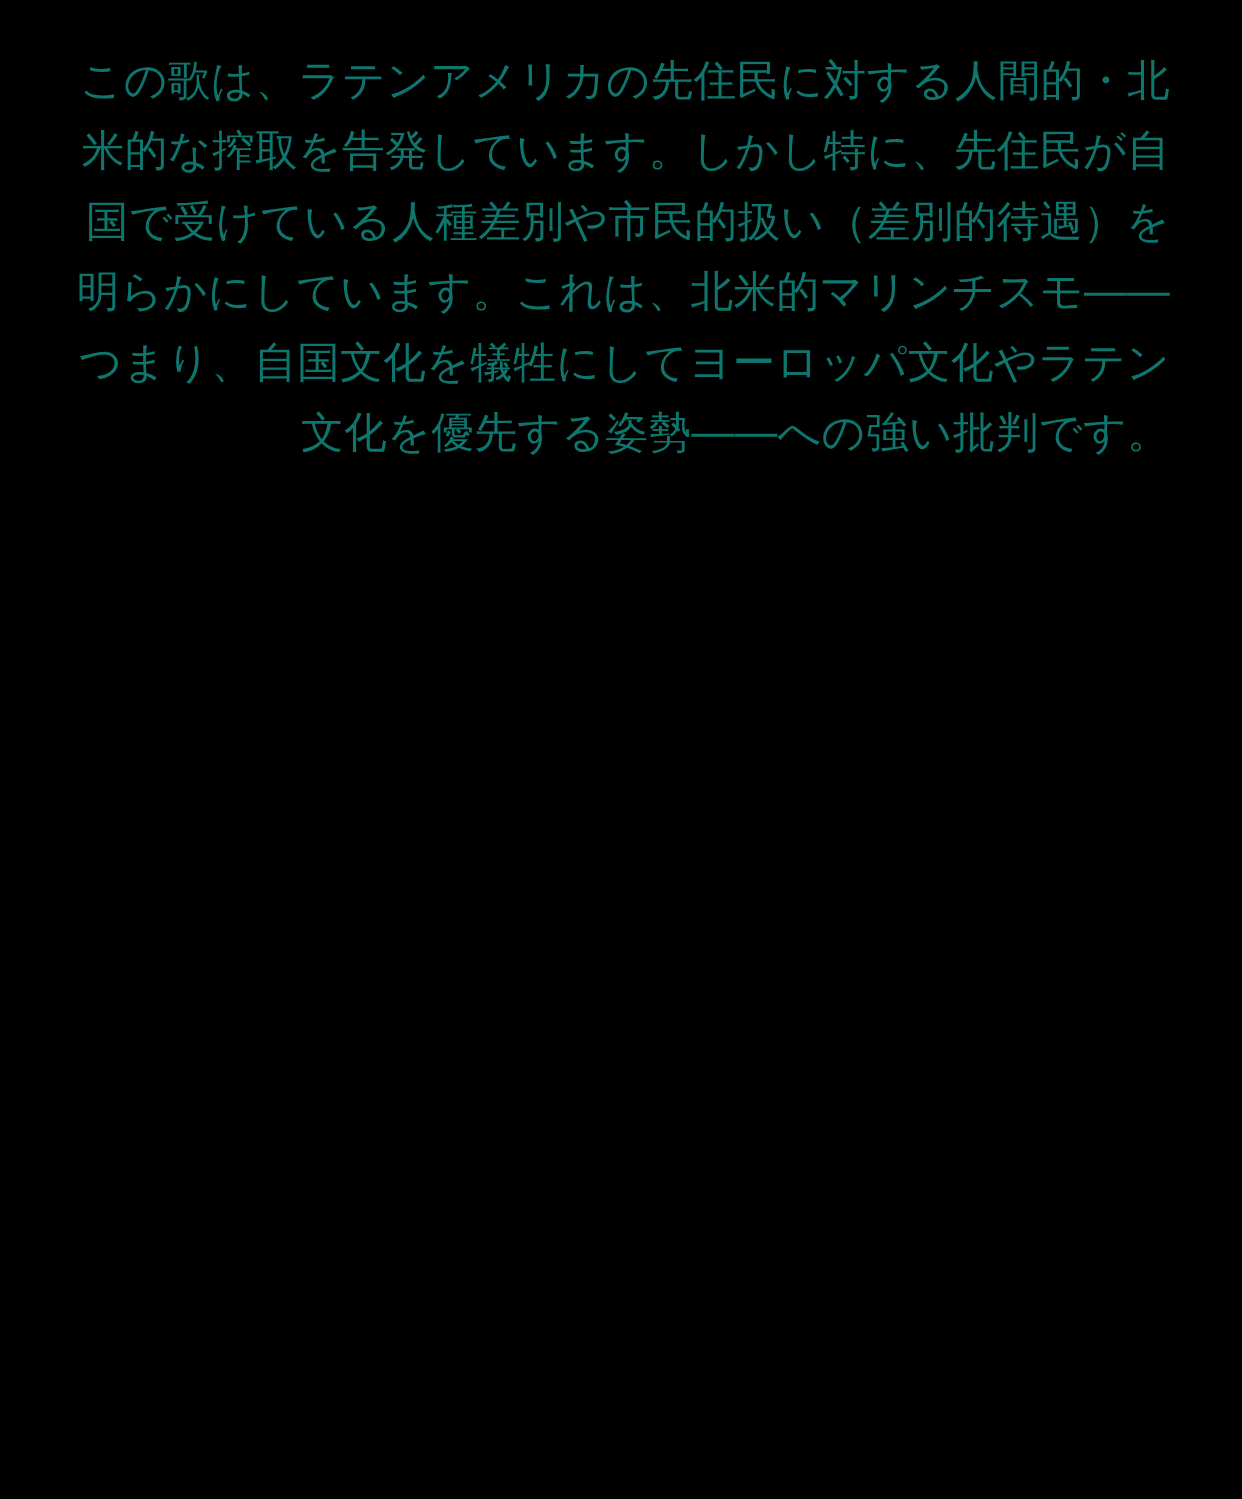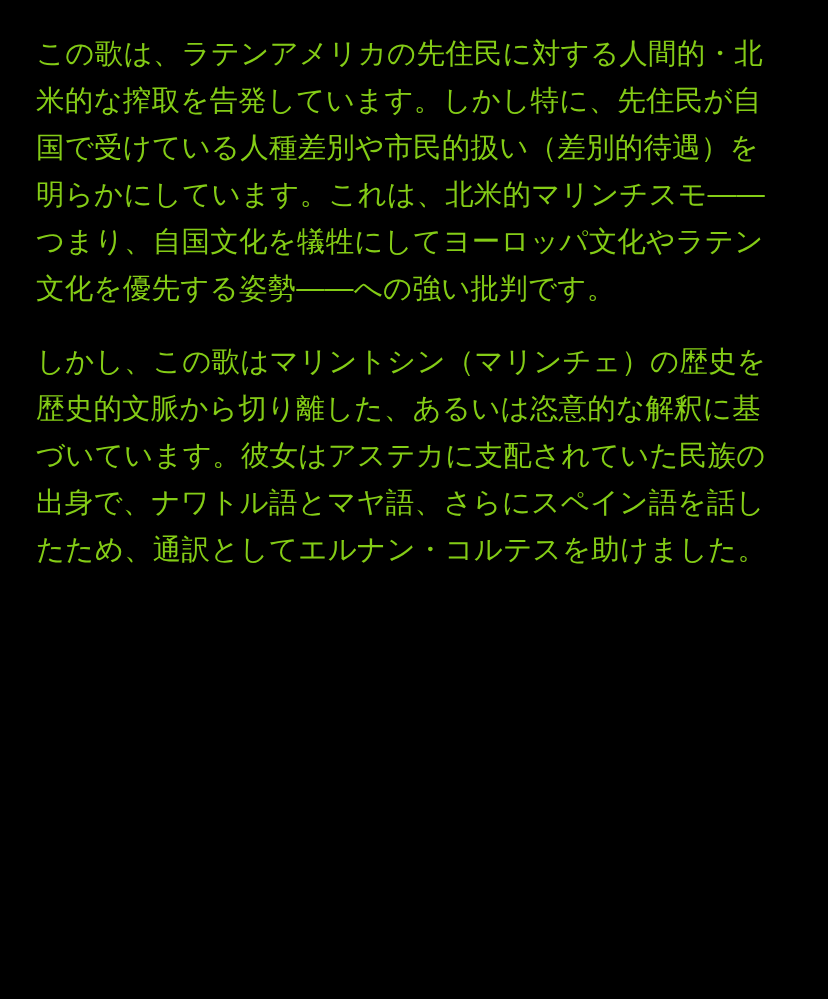--- a/index.html
+++ b/index.html
@@ -14,32 +14,31 @@
     font-family: "DejaVu Sans", "Liberation Sans", sans-serif;
   }
   .page {
     width: 828px;
     height: 999px;
     background: #000000;
     box-sizing: border-box;
     padding: 30px 36px 0 36px;
   }
   .para {
-    color: #84cc16;
+    color: #0f766e;
     font-size: 28.5px;
     line-height: 47px;
     letter-spacing: 0.2px;
-    text-align: left;
+    text-align: right;
     margin: 0 12px 26px 0;
     white-space: pre-wrap;
     word-break: break-all;
   }
   .para:last-child {
     margin-bottom: 0;
   }
 </style>
 </head>
 <body>
 
 <div class="page">
   <p class="para">この歌は、ラテンアメリカの先住民に対する人間的・北米的な搾取を告発しています。しかし特に、先住民が自国で受けている人種差別や市民的扱い（差別的待遇）を明らかにしています。これは、北米的マリンチスモ――つまり、自国文化を犠牲にしてヨーロッパ文化やラテン文化を優先する姿勢――への強い批判です。</p>
-  <p class="para">しかし、この歌はマリントシン（マリンチェ）の歴史を歴史的文脈から切り離した、あるいは恣意的な解釈に基づいています。彼女はアステカに支配されていた民族の出身で、ナワトル語とマヤ語、さらにスペイン語を話したため、通訳としてエルナン・コルテスを助けました。</p>
 </div>
 
 </body></html>

